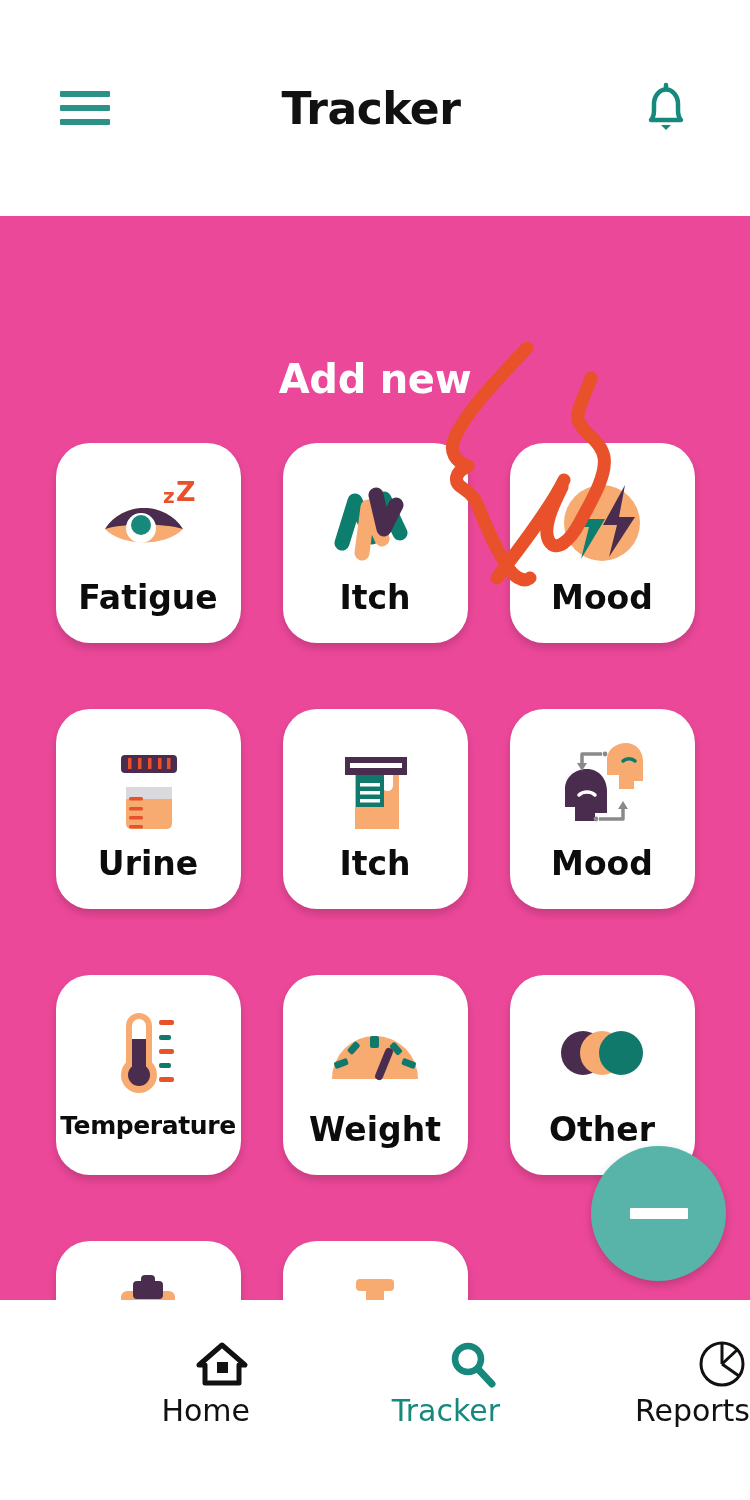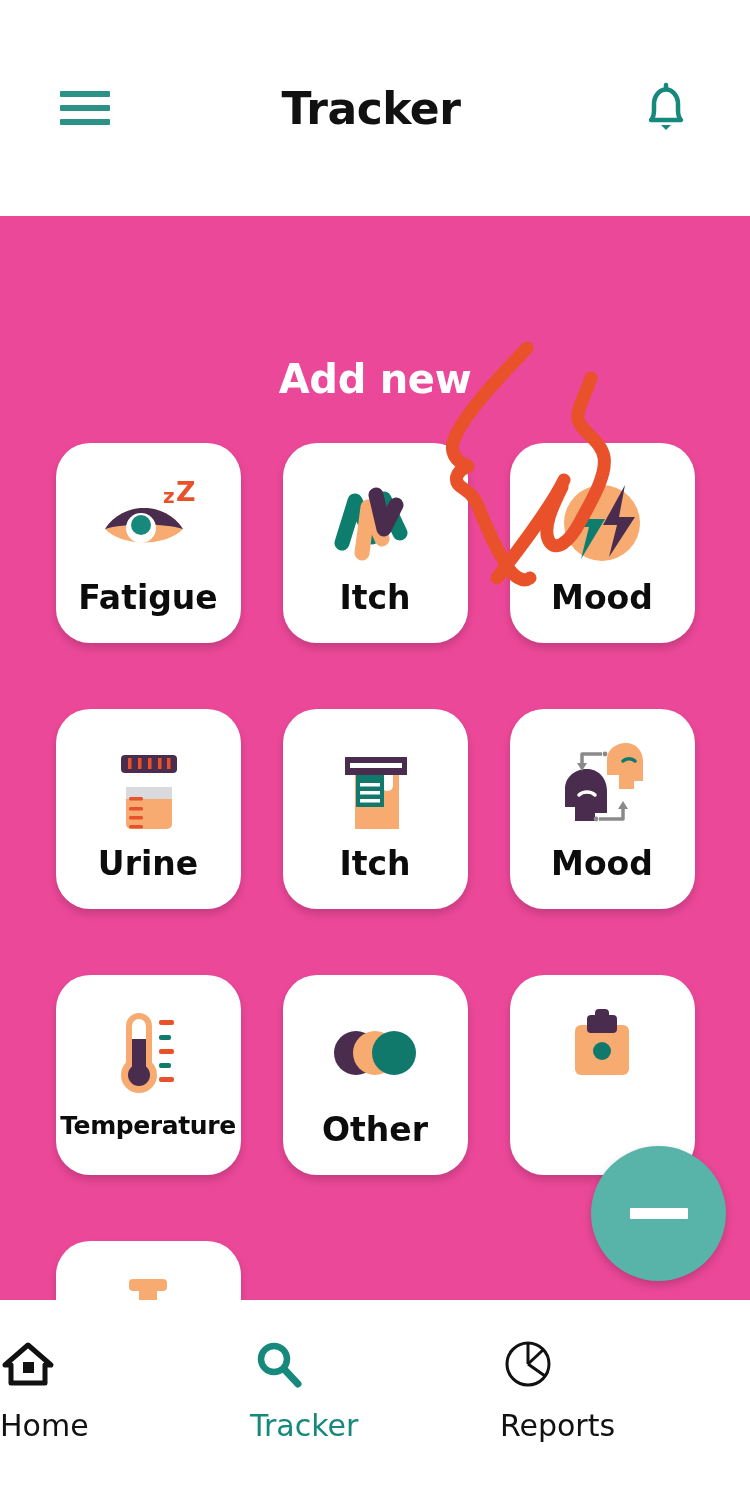--- a/index.html
+++ b/index.html
@@ -70,22 +70,22 @@
   
   .annotation { position: absolute; left: 0; top: 0; width: 750px; height: 1500px;
     pointer-events: none; z-index: 30; }
 
   
   .bottomnav {
     position: absolute; left: 0; bottom: 0; width: 750px; height: 200px;
     background: #ffffff; display: flex; align-items: flex-start; z-index: 20;
     padding-top: 36px;
   }
-  .navitem { flex: 1 1 0; display: flex; flex-direction: column; align-items: flex-start;
-    cursor: pointer; gap: 19px; }
+  .navitem { flex: 1 1 0; display: flex; flex-direction: column; align-items: flex-end;
+    cursor: pointer; gap: 4px; }
   .navicon { width: 56px; height: 56px; display: flex; align-items: center; justify-content: center; }
   .navlabel { font-size: 30px; color: #111111; line-height: 1; }
   .navitem.active .navlabel { color: #17897c; }
 </style>
 </head>
 <body>
 
 <div class="phone">
 
   <div class="appbar">
@@ -220,20 +220,36 @@
               <rect x="66" y="32" width="12" height="5" rx="2" fill="#11796c"></rect>
               <rect x="66" y="46" width="15" height="5" rx="2" fill="#e8512a"></rect>
               <rect x="66" y="60" width="12" height="5" rx="2" fill="#11796c"></rect>
               <rect x="66" y="74" width="15" height="5" rx="2" fill="#e8512a"></rect>
             </g>
           </svg>
         </div>
         <div class="card-label sm">Temperature</div>
       </div>
 
+      <div class="card">
+        <div class="card-icon">
+          <svg viewBox="0 0 110 100" width="110" height="100">
+            <path d="M12 76 A43 43 0 0 1 98 76 Z" fill="#f7ab70"></path>
+            <g fill="#11796c">
+              <rect x="14" y="57" width="14" height="7" rx="2" transform="rotate(-20 21 60)"></rect>
+              <rect x="27" y="42" width="13" height="7" rx="2" transform="rotate(-48 33 45)"></rect>
+              <rect x="50" y="33" width="9" height="12" rx="2"></rect>
+              <rect x="70" y="42" width="13" height="7" rx="2" transform="rotate(48 76 45)"></rect>
+              <rect x="82" y="57" width="14" height="7" rx="2" transform="rotate(20 89 60)"></rect>
+            </g>
+            <rect x="60" y="44" width="8" height="34" rx="4" fill="#4a2c4e" transform="rotate(22 64 61)"></rect>
+          </svg>
+        </div>
+        <div class="card-label">Weight</div>
+      </div>
 
       <div class="card">
         <div class="card-icon">
           <svg viewBox="0 0 110 100" width="110" height="100">
             <circle cx="36" cy="50" r="22" fill="#4a2c4e"></circle>
             <circle cx="55" cy="50" r="22" fill="#f7ab70"></circle>
             <circle cx="74" cy="50" r="22" fill="#11796c"></circle>
           </svg>
         </div>
         <div class="card-label">Other</div>

